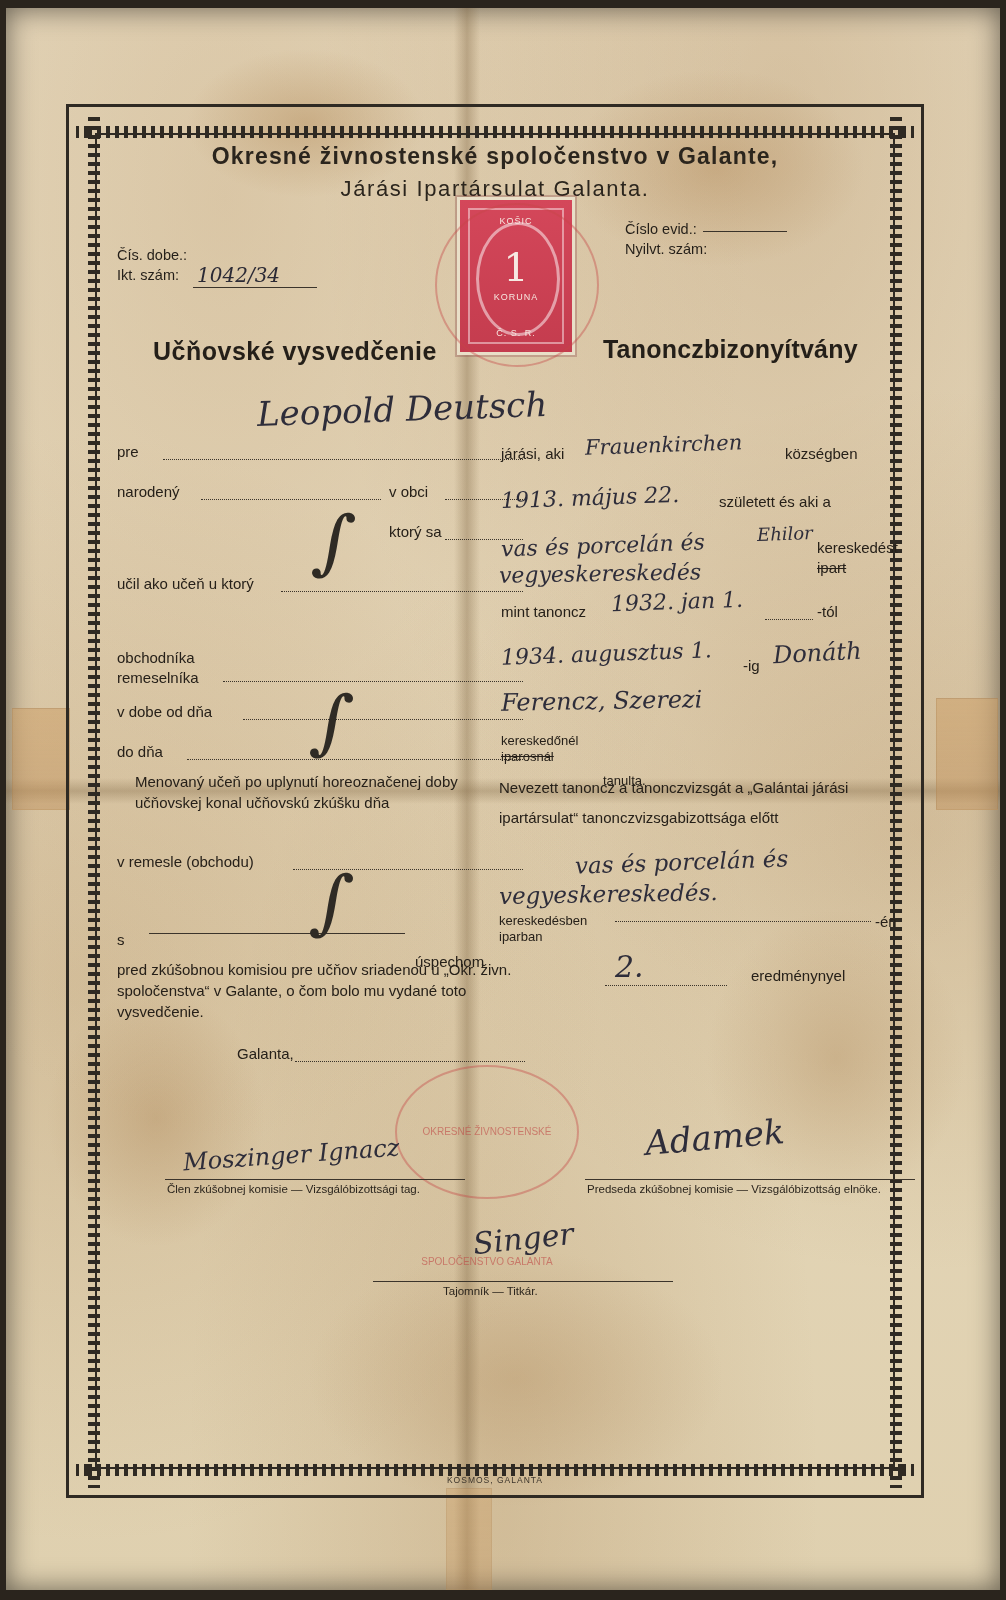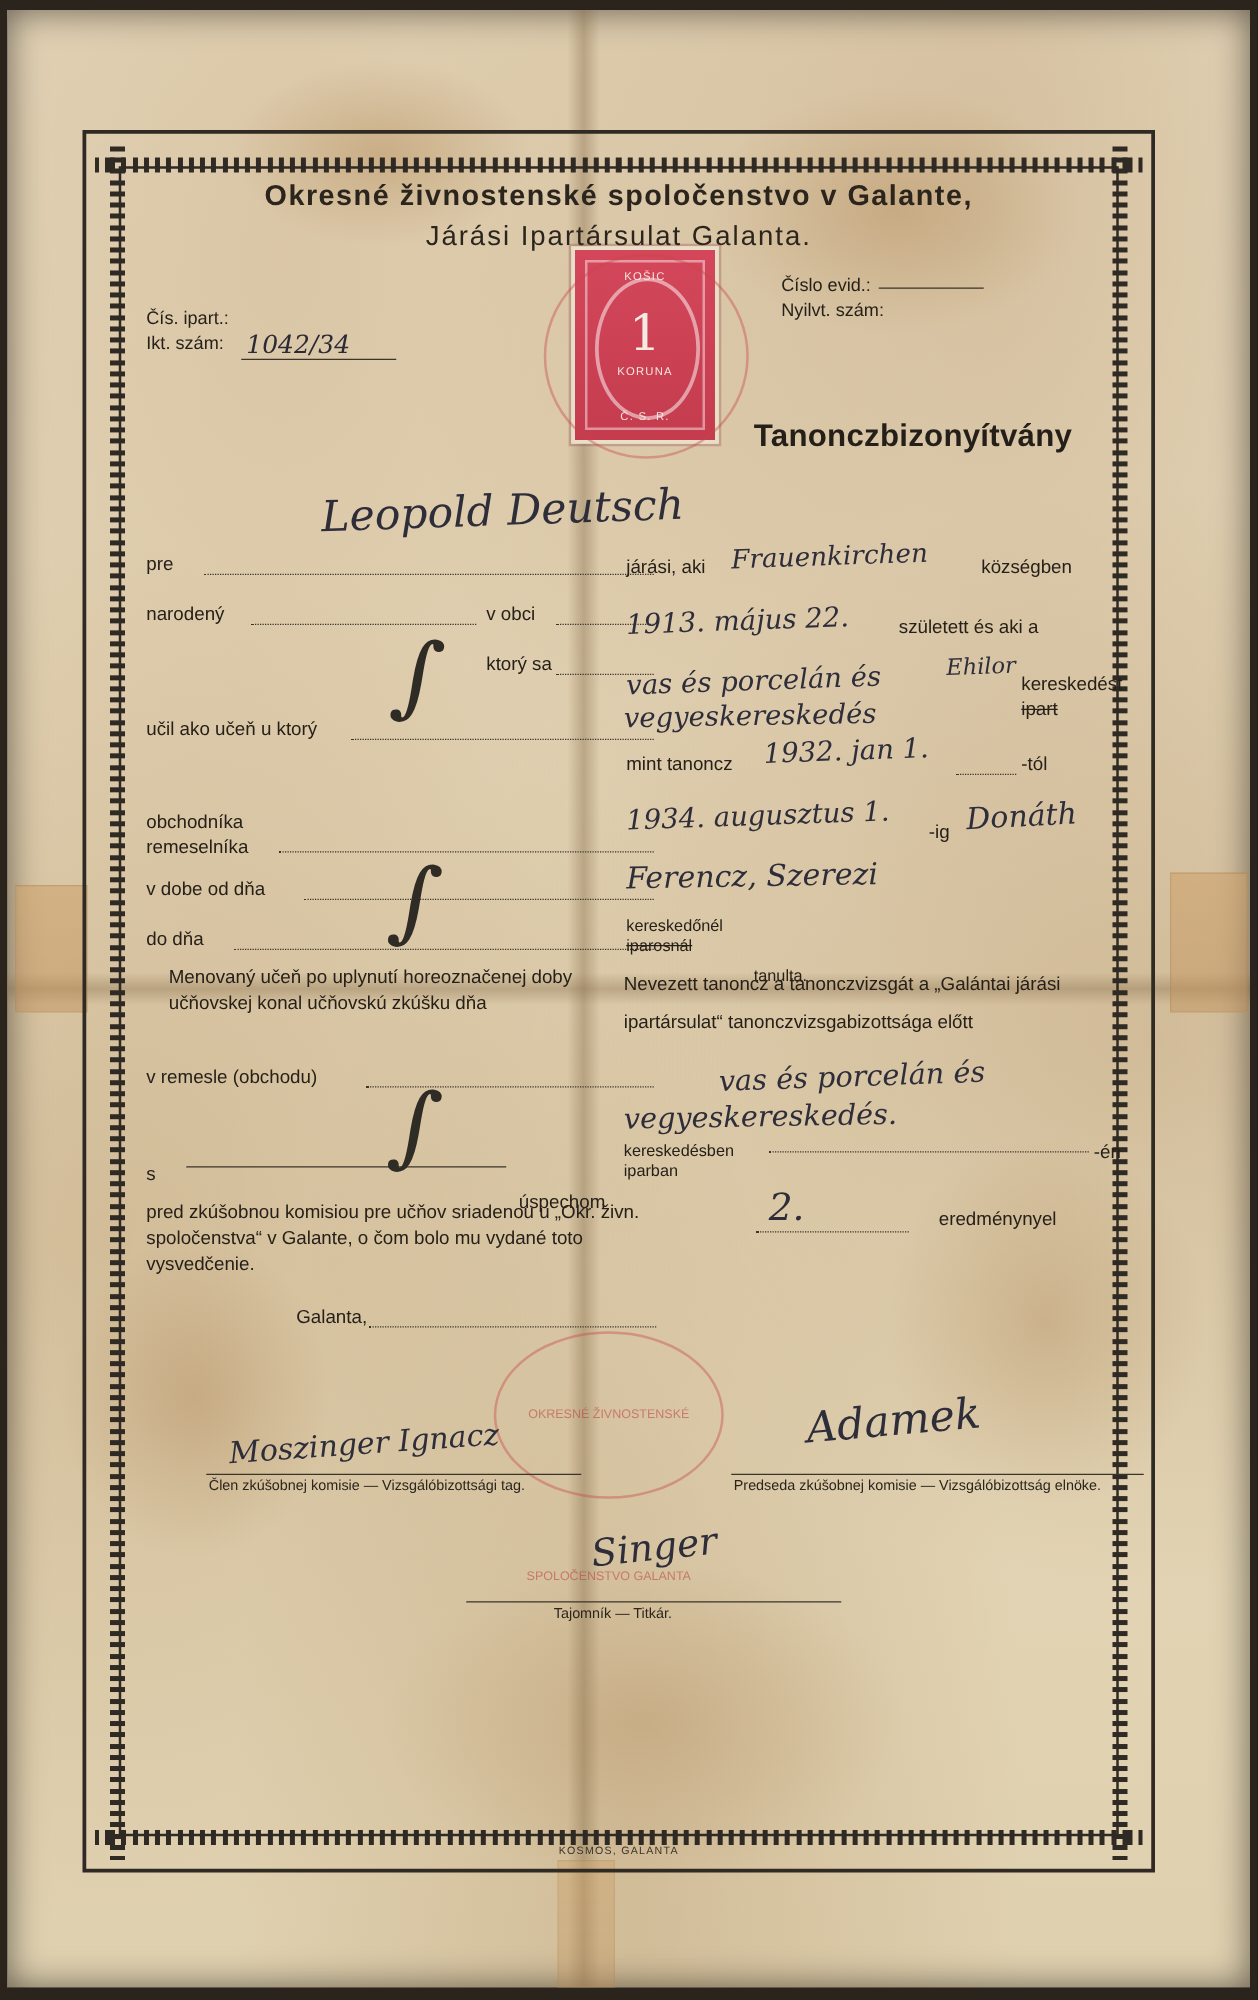--- a/index.html
+++ b/index.html
@@ -117,41 +117,42 @@
     <div id="frame-outer">
       <div id="frame-band"></div>
       <div id="frame-inner"></div>
 
       <div id="content">
 
         <div class="hd1">Okresné živnostenské spoločenstvo v Galante,</div>
         <div class="hd2">Járási Ipartársulat Galanta.</div>
 
         <div class="num-left">
-          <div><span>Čís. ipart.:</span></div>
+          <div><span>Čís. dobe.:</span></div>
           <div><span>Ikt. szám:</span></div>
         </div>
         <div class="hand" style="position:absolute;left:92px;top:122px;font-size:20px;">1042/34</div>
         <div class="line" style="left:88px;top:146px;width:124px;"></div>
 
         <div class="num-right">
           <div><span>Číslo evid.:</span><span class="rule"></span></div>
           <div><span>Nyilvt. szám:</span></div>
         </div>
 
         <div id="stamp">
           <div class="inner"></div>
           <div class="oval"></div>
           <div class="t a">KOŠIC</div>
           <div class="val">1</div>
           <div class="t b">KORUNA</div>
           <div class="t c">Č. S. R.</div>
         </div>
         <div class="round-seal" style="left:330px;top:62px;width:160px;height:160px;"></div>
 
+        <div class="title-l">Učňovské vysvedčenie</div>
         <div class="title-r">Tanonczbizonyítvány</div>
 
         <div class="lbl" style="left:12px;top:302px;">pre</div>
         <div class="dots" style="left:58px;top:318px;width:360px;"></div>
 
         <div class="lbl" style="left:12px;top:342px;">narodený</div>
         <div class="dots" style="left:96px;top:358px;width:180px;"></div>
         <div class="lbl" style="left:284px;top:342px;">v obci</div>
         <div class="dots" style="left:340px;top:358px;width:78px;"></div>
 

